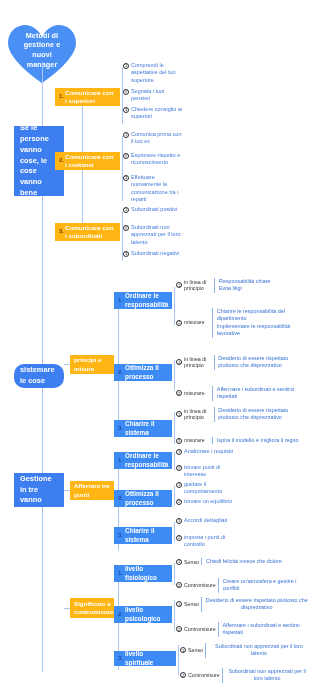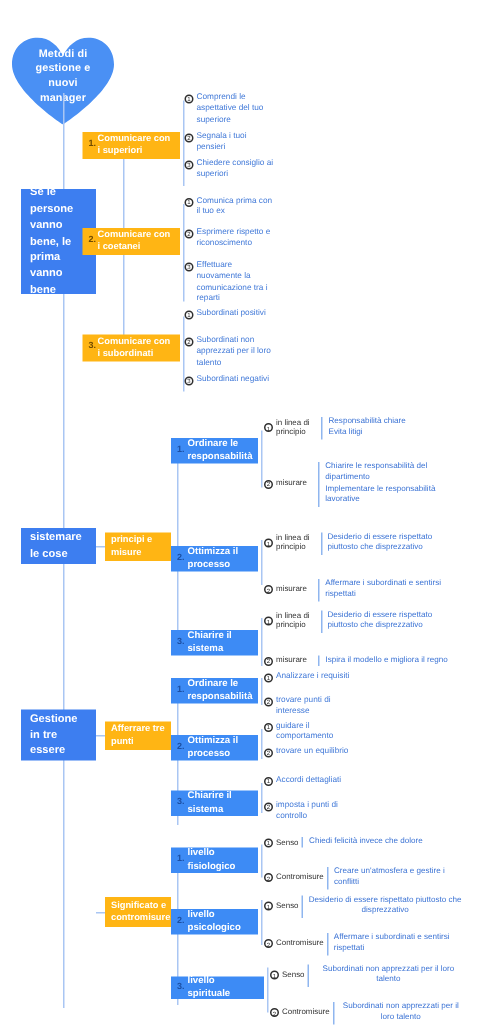--- a/index.html
+++ b/index.html
@@ -110,21 +110,21 @@
 <div class="canvas">
 
   <div class="root-node">
     <div class="heart"></div>
     <div class="heart-label">Metodi di gestione e nuovi manager</div>
   </div>
 
   <div class="line vline" style="left:42px; top:62px; height:610px;"></div>
 
   <div class="l1" style="top:126px; height:70px;">
-    <span>Se le persone vanno bene, le prima vanno bene</span>
+    <span>Se le persone vanno cose, le cose vanno bene</span>
   </div>
   <div class="line hline" style="left:64px; top:161px; width:18px;"></div>
   <div class="line vline" style="left:82px; top:97px; height:135px;"></div>
 
   <div class="line hline" style="left:82px; top:97px; width:8px;"></div>
   <div class="l2" style="left:55px; top:88px; width:65px; height:18px;">
     <span class="num">1.</span>
     <span>Comunicare con i superiori</span>
   </div>
   <div class="line vline" style="left:122px; top:67px; height:57px;"></div>
@@ -172,21 +172,21 @@
   </div>
   <div class="leaf" style="left:123px; top:224px; width:62px;">
     <span class="ico">2</span>
     <span class="txt">Subordinati non apprezzati per il loro talento</span>
   </div>
   <div class="leaf" style="left:123px; top:250px; width:62px;">
     <span class="ico">3</span>
     <span class="txt">Subordinati negativi</span>
   </div>
 
-  <div class="l1" style="top:352px; height:24px;">
+  <div class="l1" style="top:364px; height:24px;border-radius:10px;">
     <span>sistemare le cose</span>
   </div>
   <div class="line hline" style="left:64px; top:364px; width:6px;"></div>
   <div class="l2" style="left:70px; top:355px; width:44px; height:19px;">
     <span>principi e misure</span>
   </div>
   <div class="line vline" style="left:118px; top:295px; height:140px;"></div>
   <div class="line hline" style="left:114px; top:364px; width:4px;"></div>
 
   <div class="line hline" style="left:118px; top:300px; width:6px;"></div>
@@ -266,21 +266,21 @@
       <span class="ico">2</span>
       <span style="display:inline-block;width:26px;white-space:normal;line-height:1.3;">misurare</span>
     </span>
     <span class="brace"></span>
     <span class="sub">
       <div>Ispira il modello e migliora il regno</div>
     </span>
   </div>
 
   <div class="l1" style="top:473px; height:34px;">
-    <span>Gestione in tre essere</span>
+    <span>Gestione in tre vanno</span>
   </div>
   <div class="line hline" style="left:64px; top:490px; width:6px;"></div>
   <div class="l2" style="left:70px; top:481px; width:44px; height:19px;">
     <span>Afferrare tre punti</span>
   </div>
   <div class="line vline" style="left:118px; top:455px; height:95px;"></div>
   <div class="line hline" style="left:114px; top:490px; width:4px;"></div>
 
   <div class="line hline" style="left:118px; top:460px; width:6px;"></div>
   <div class="l3" style="left:114px; top:452px; width:58px; height:17px;">

